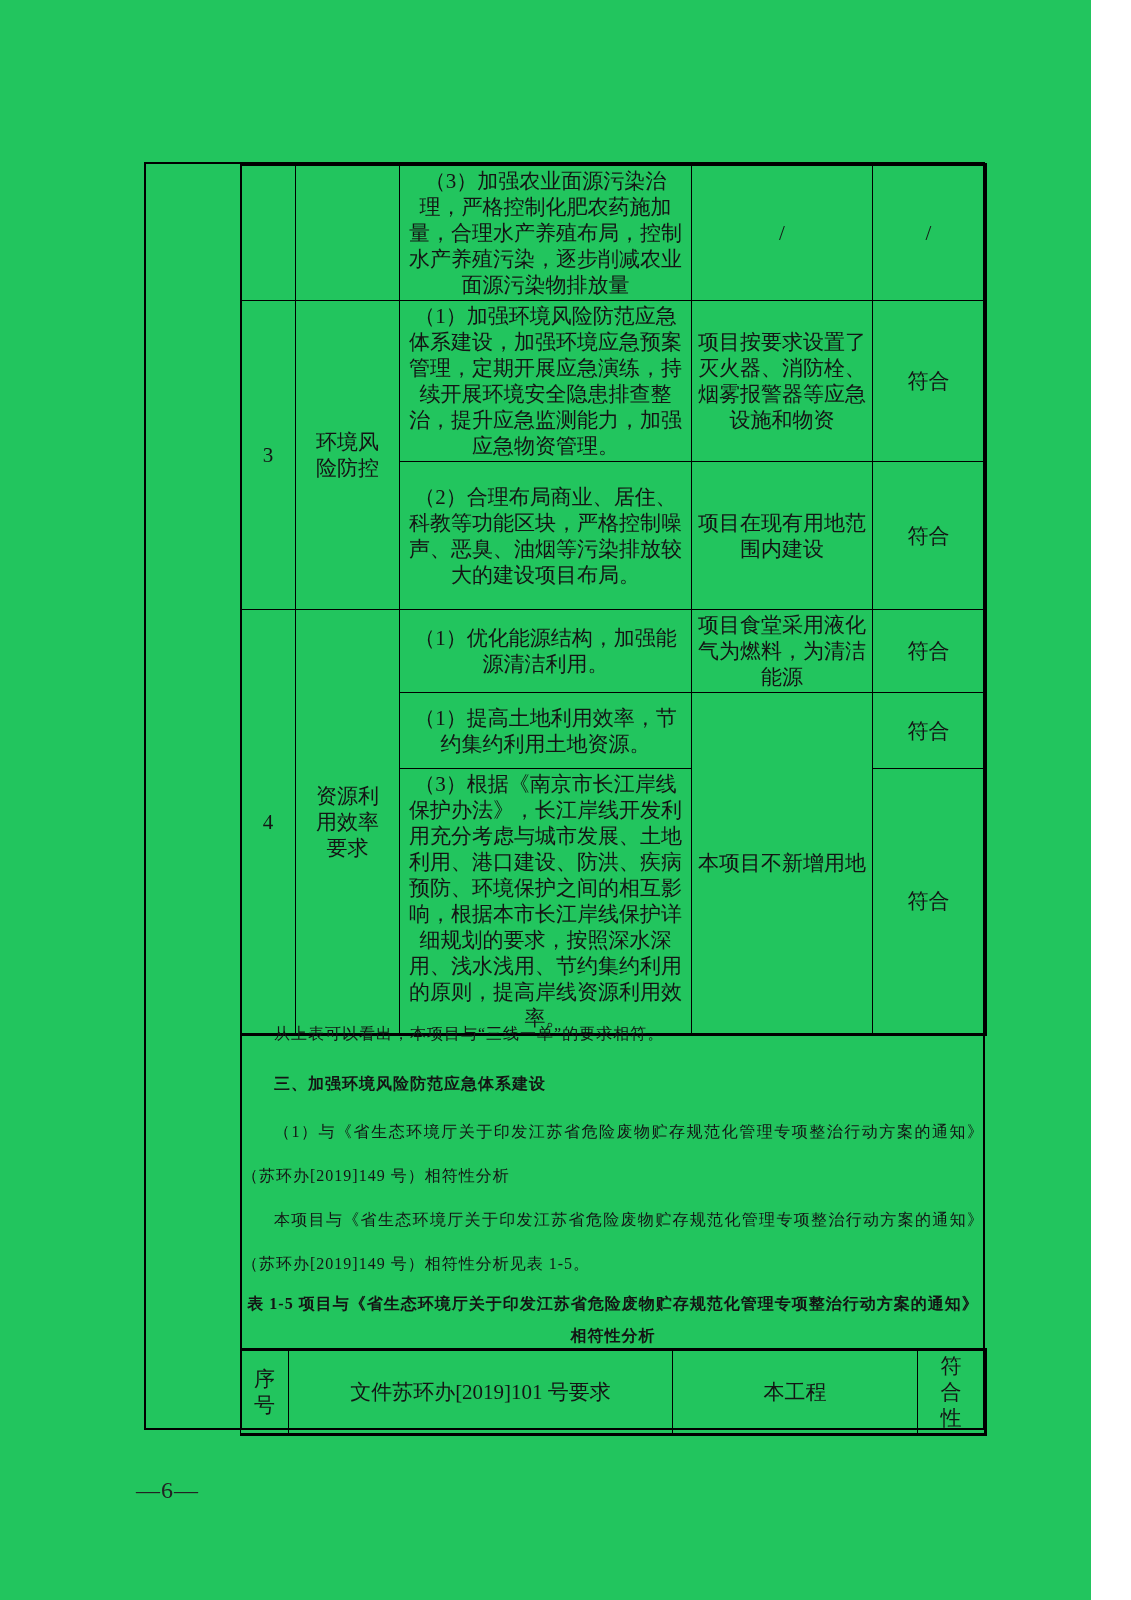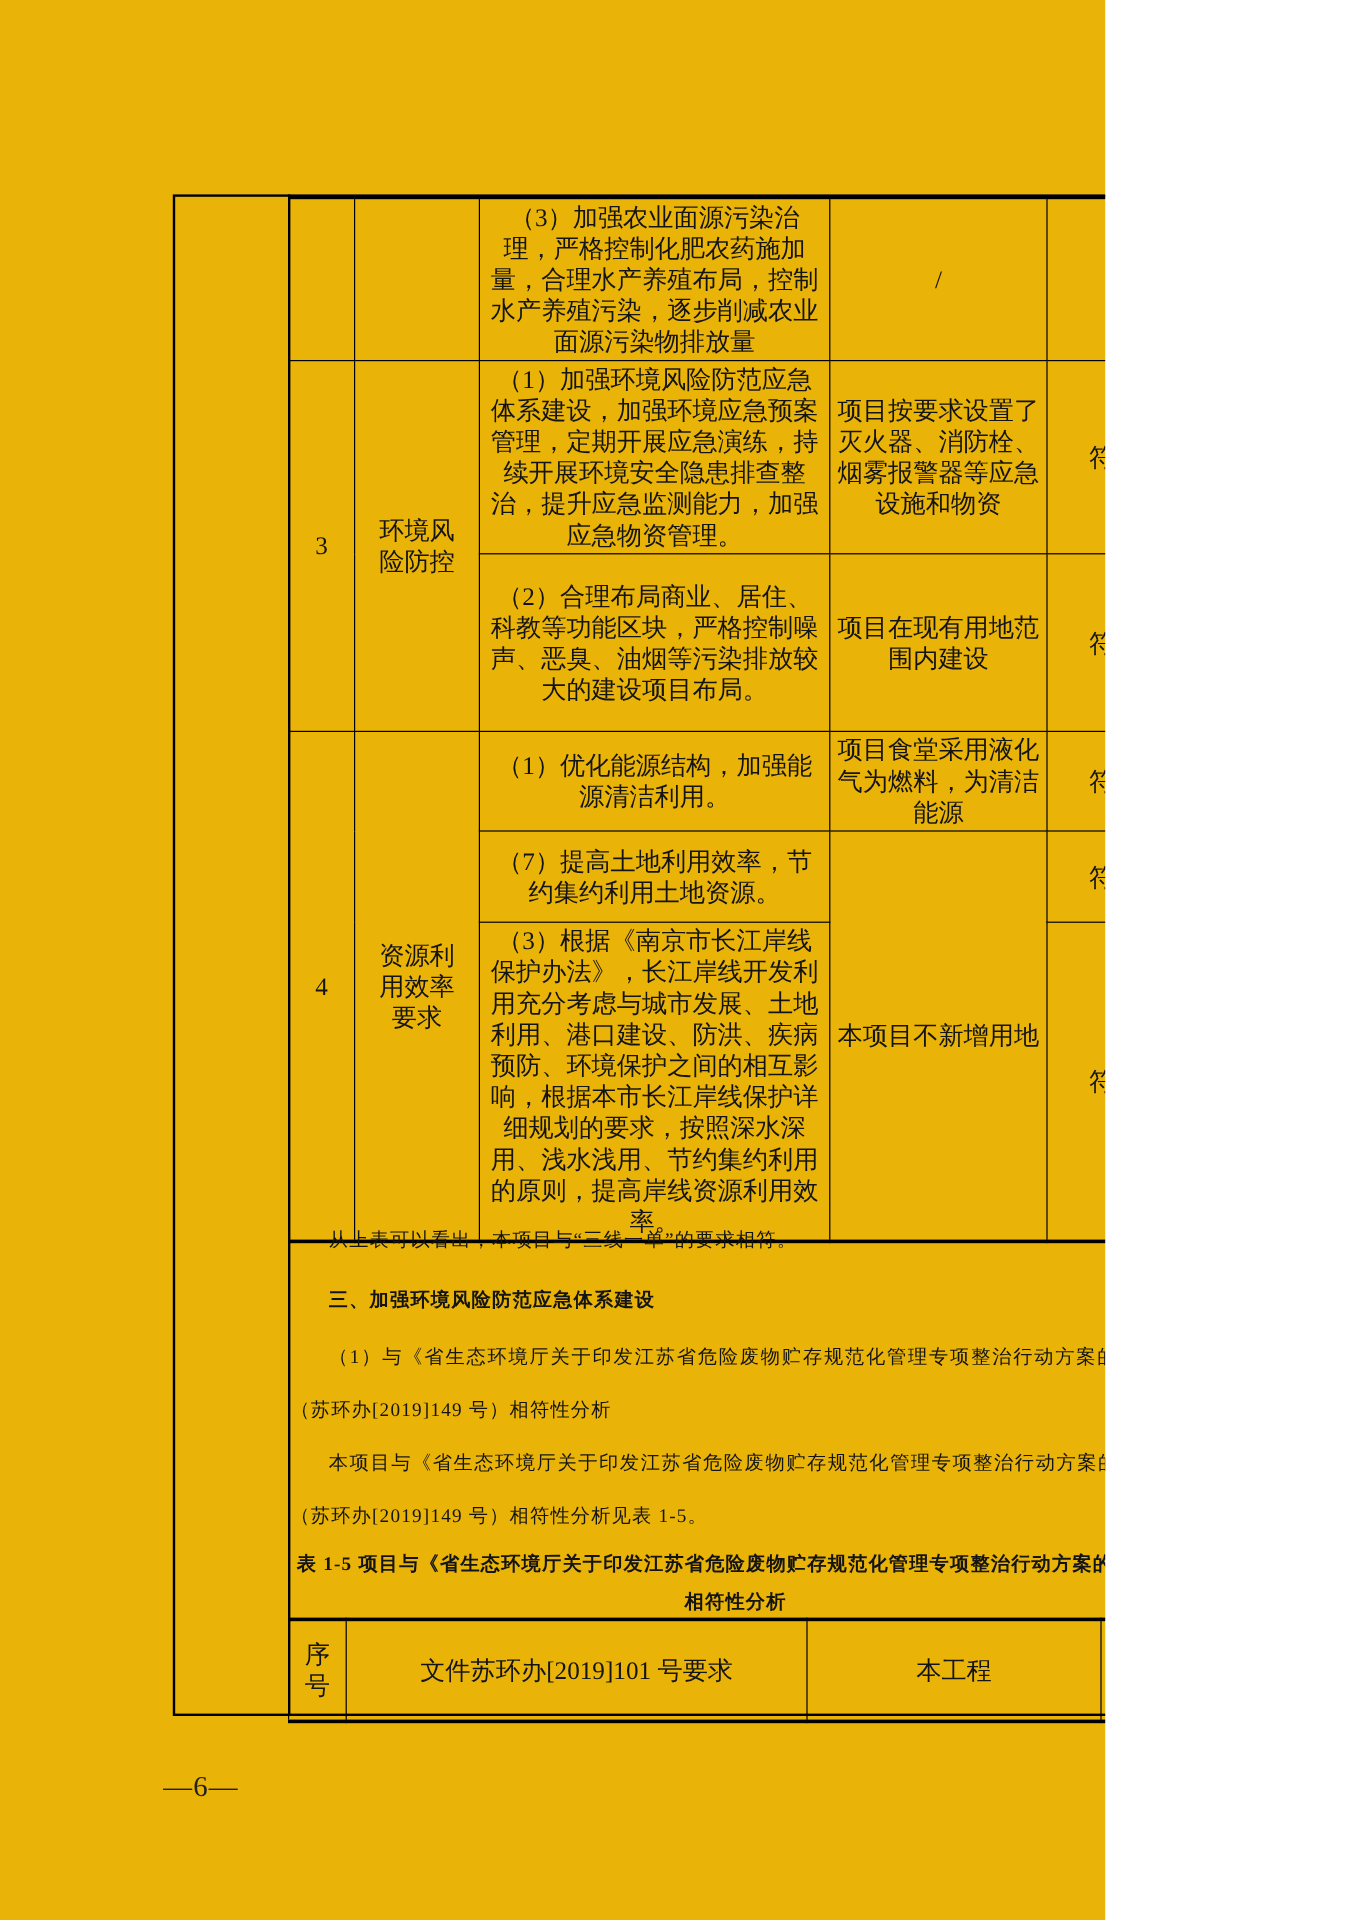--- a/index.html
+++ b/index.html
@@ -1,17 +1,17 @@
 <!DOCTYPE html>
 <html><head>
 <meta charset="utf-8">
 <style>
   html,body { margin:0; padding:0; background:#ffffff; }
   .page {
-    position:relative; width:921px; height:1600px; background:#eab308;
+    position:relative; width:1091px; height:1600px; background:#22c55e;
     font-family:"Liberation Serif","DejaVu Serif",serif; color:#141414;
     overflow:hidden;
   }
   
   .outer-frame {
     position:absolute; left:144px; top:162px; width:841px; height:1268px;
     border:2px solid #000; box-sizing:border-box;
   }
   .left-divider {
     position:absolute; left:240px; top:162px; height:1268px; width:0;
@@ -108,21 +108,21 @@
       <td>符合</td>
     </tr>
     <tr class="rC1 thick">
       <td rowspan="3">4</td>
       <td rowspan="3" class="cat">资源利用效率要求</td>
       <td class="req">（1）优化能源结构，加强能源清洁利用。</td>
       <td>项目食堂采用液化气为燃料，为清洁能源</td>
       <td>符合</td>
     </tr>
     <tr class="rC2">
-      <td class="req">（7）提高土地利用效率，节约集约利用土地资源。</td>
+      <td class="req">（1）提高土地利用效率，节约集约利用土地资源。</td>
       <td rowspan="2">本项目不新增用地</td>
       <td>符合</td>
     </tr>
     <tr class="rC3">
       <td class="req">（3）根据《南京市长江岸线保护办法》，长江岸线开发利用充分考虑与城市发展、土地利用、港口建设、防洪、疾病预防、环境保护之间的相互影响，根据本市长江岸线保护详细规划的要求，按照深水深用、浅水浅用、节约集约利用的原则，提高岸线资源利用效率。</td>
       <td>符合</td>
     </tr>
   </tbody>
     </table>
 

